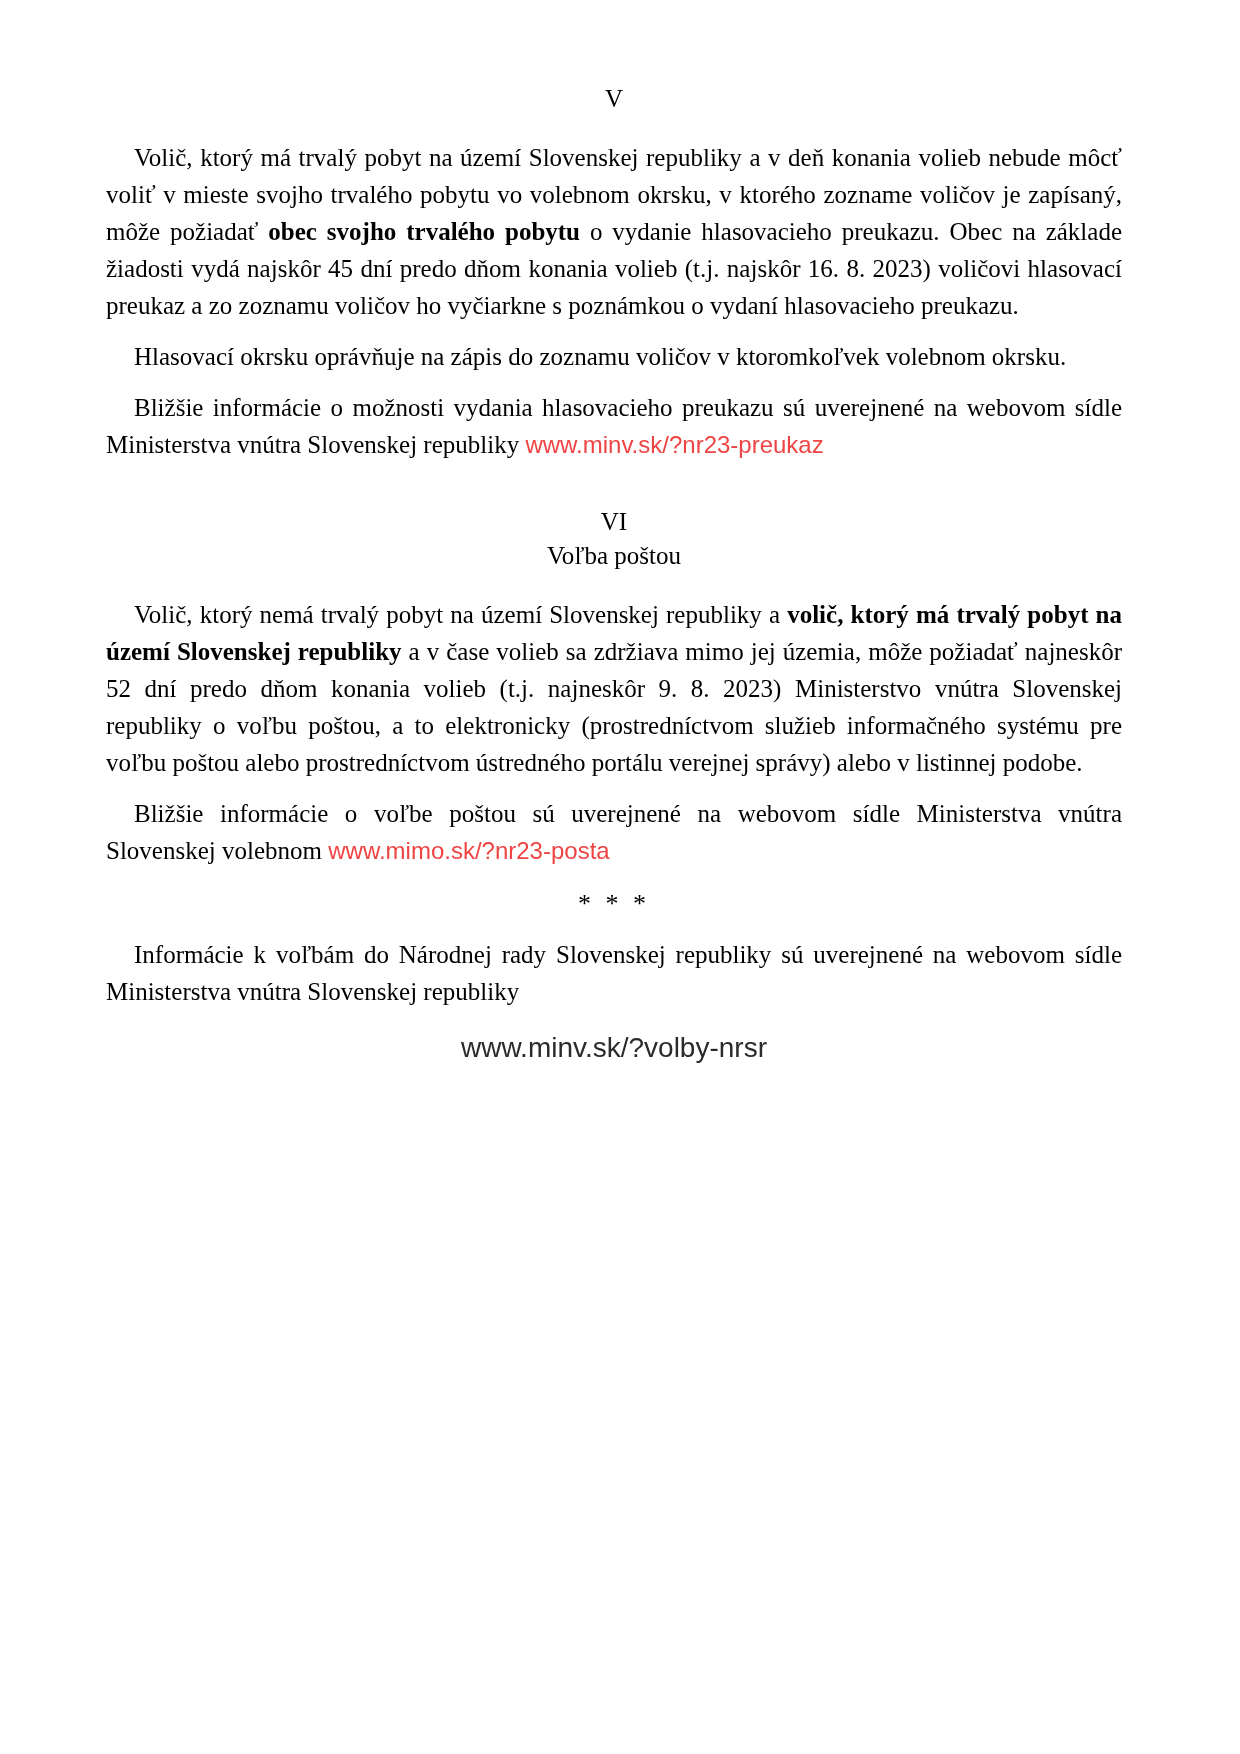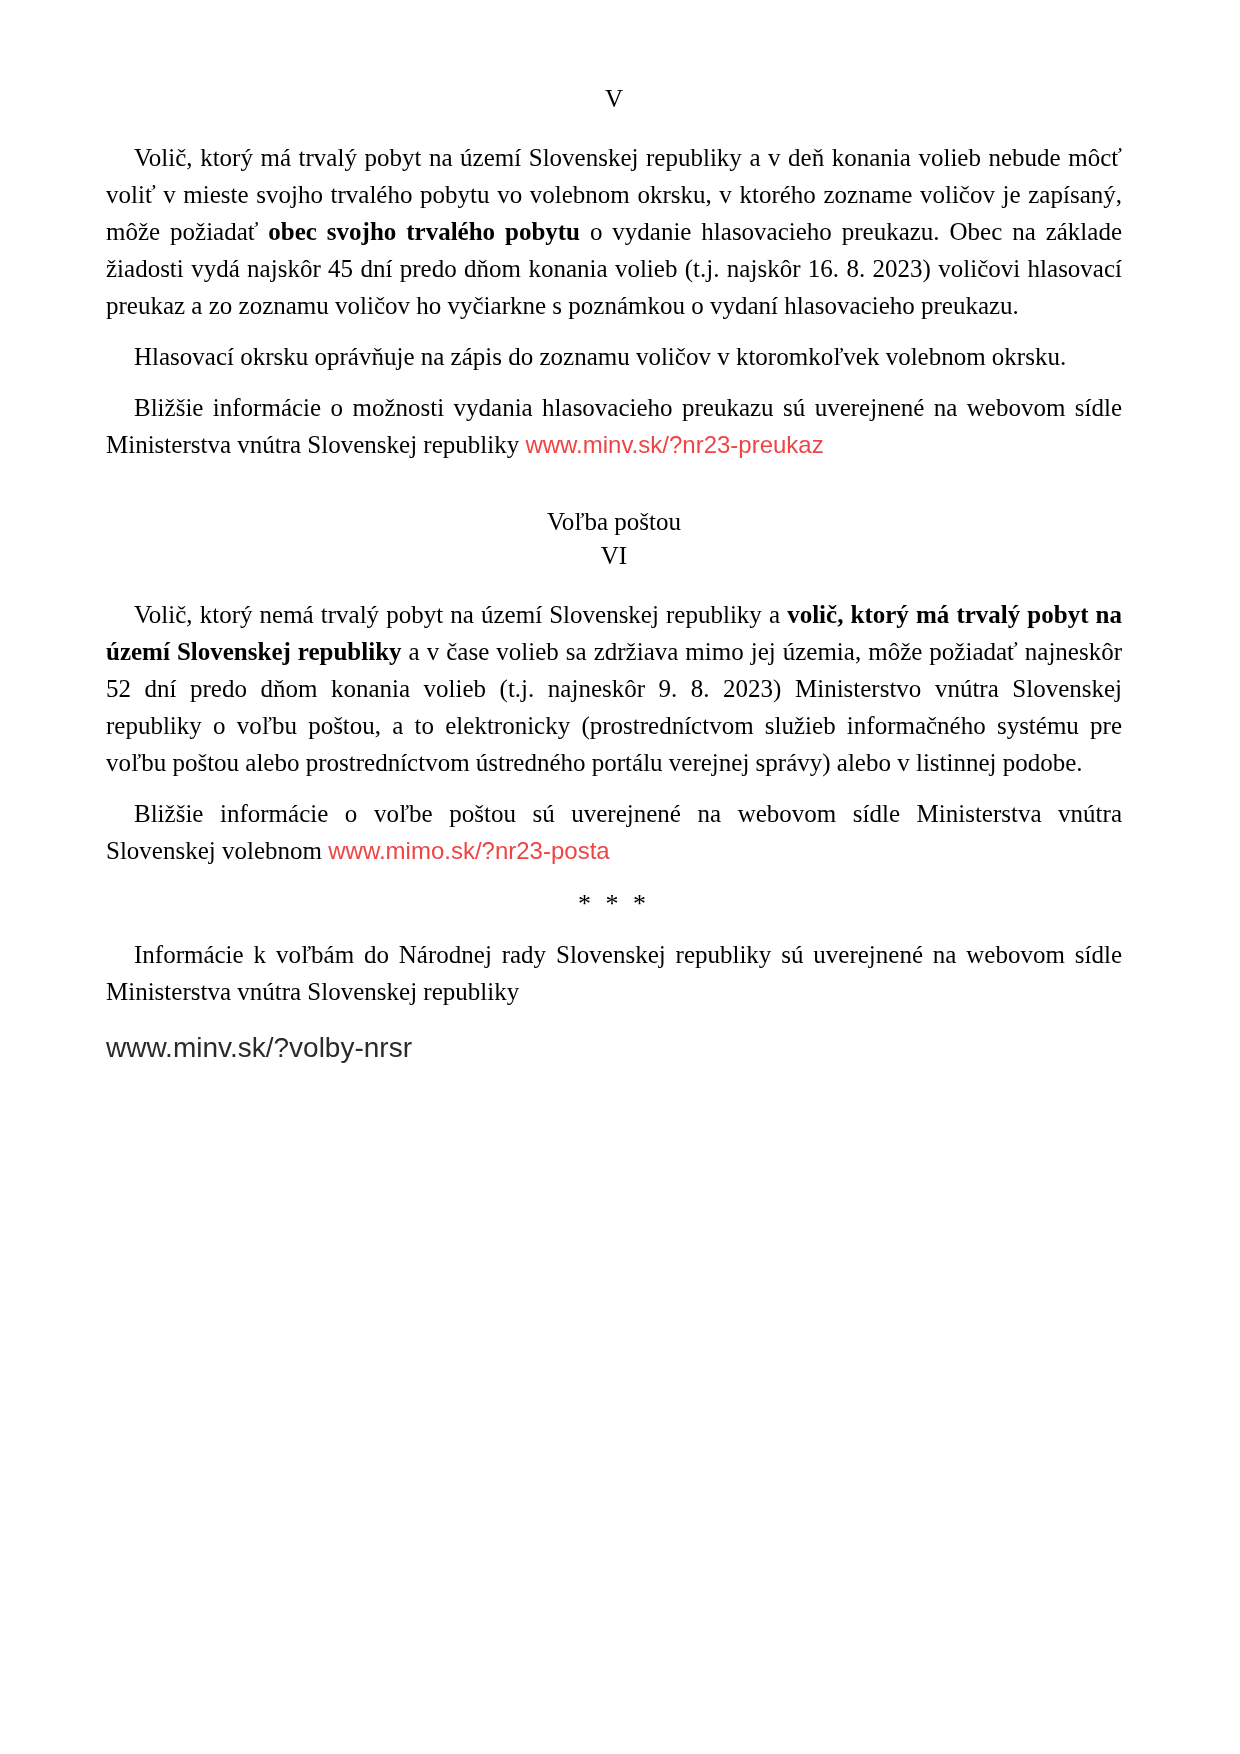--- a/index.html
+++ b/index.html
@@ -45,21 +45,21 @@
     white-space: nowrap;
   }
   .separator {
     text-align: center;
     font-size: 26px;
     line-height: 37px;
     margin: 16px 0 0 0;
     letter-spacing: 4px;
   }
   .footer-url {
-    text-align: left;
+    text-align: center;
     font-family: "Liberation Sans", "DejaVu Sans", sans-serif;
     font-size: 28px;
     line-height: 40px;
     color: #2b2b2b;
     margin: 18px 0 0 0;
   }
 </style>
 </head>
 <body>
 
@@ -69,22 +69,22 @@
     <p class="section-heading">V</p>
 
     <p class="body-par first-par"><span>Volič, ktorý má trvalý pobyt na území Slovenskej republiky a v deň konania volieb nebude môcť voliť v mieste svojho trvalého pobytu vo volebnom okrsku, v ktorého zozname voličov je zapísaný, môže požiadať </span><strong>obec svojho trvalého pobytu</strong><span> o vydanie hlasovacieho preukazu. Obec na základe žiadosti vydá najskôr 45 dní predo dňom konania volieb (t.j. najskôr 16. 8. 2023) voličovi hlasovací preukaz a zo zoznamu voličov ho vyčiarkne s poznámkou o vydaní hlasovacieho preukazu.</span></p>
 
     <p class="body-par">Hlasovací okrsku oprávňuje na zápis do zoznamu voličov v ktoromkoľvek volebnom okrsku.</p>
 
     <p class="body-par"><span>Bližšie informácie o možnosti vydania hlasovacieho preukazu sú uverejnené na webovom sídle Ministerstva vnútra Slovenskej republiky </span><span class="url-inline">www.minv.sk/?nr23-preukaz</span></p>
   </div>
 
   <div class="section-vi-block">
+    <p class="section-heading">VI</p>
     <p class="section-heading">Voľba poštou</p>
-    <p class="section-heading">VI</p>
 
     <p class="body-par first-par"><span>Volič, ktorý nemá trvalý pobyt na území Slovenskej republiky a </span><strong>volič, ktorý má trvalý pobyt na území Slovenskej republiky</strong><span> a v čase volieb sa zdržiava mimo jej územia, môže požiadať najneskôr 52 dní predo dňom konania volieb (t.j. najneskôr 9. 8. 2023) Ministerstvo vnútra Slovenskej republiky o voľbu poštou, a to elektronicky (prostredníctvom služieb informačného systému pre voľbu poštou alebo prostredníctvom ústredného portálu verejnej správy) alebo v listinnej podobe.</span></p>
 
     <p class="body-par"><span>Bližšie informácie o voľbe poštou sú uverejnené na webovom sídle Ministerstva vnútra Slovenskej volebnom </span><span class="url-inline">www.mimo.sk/?nr23-posta</span></p>
   </div>
 
   <p class="separator">* * *</p>
 
   <p class="body-par">Informácie k voľbám do Národnej rady Slovenskej republiky sú uverejnené na webovom sídle Ministerstva vnútra Slovenskej republiky</p>
 

